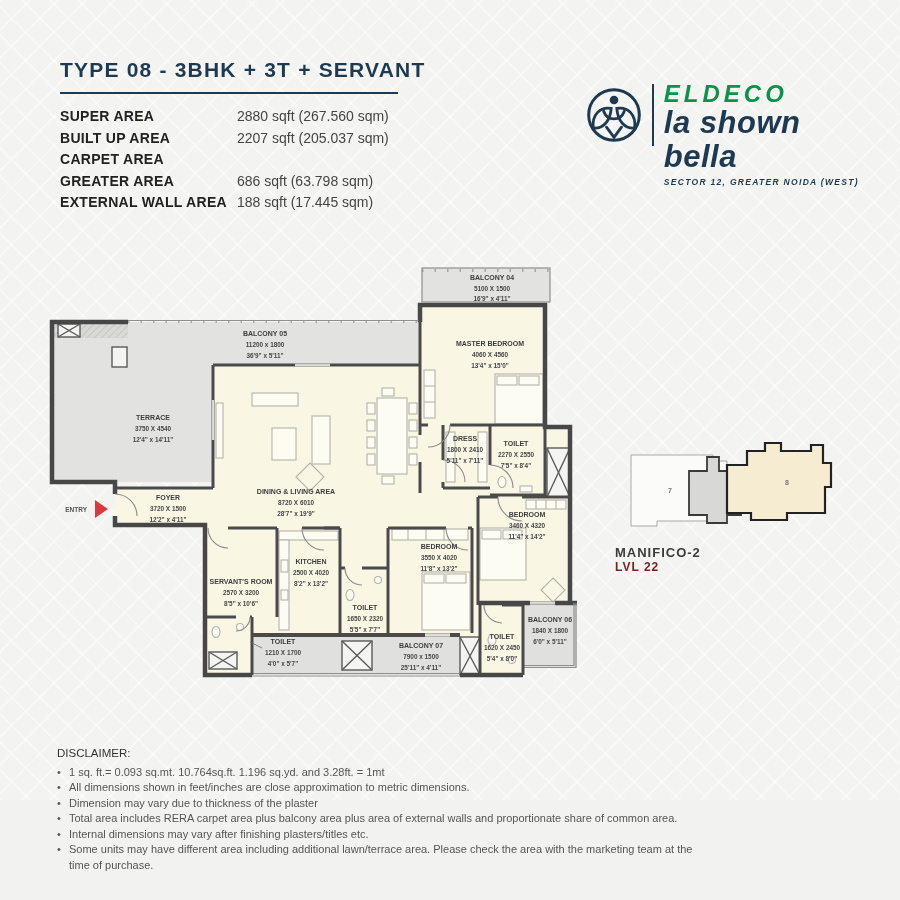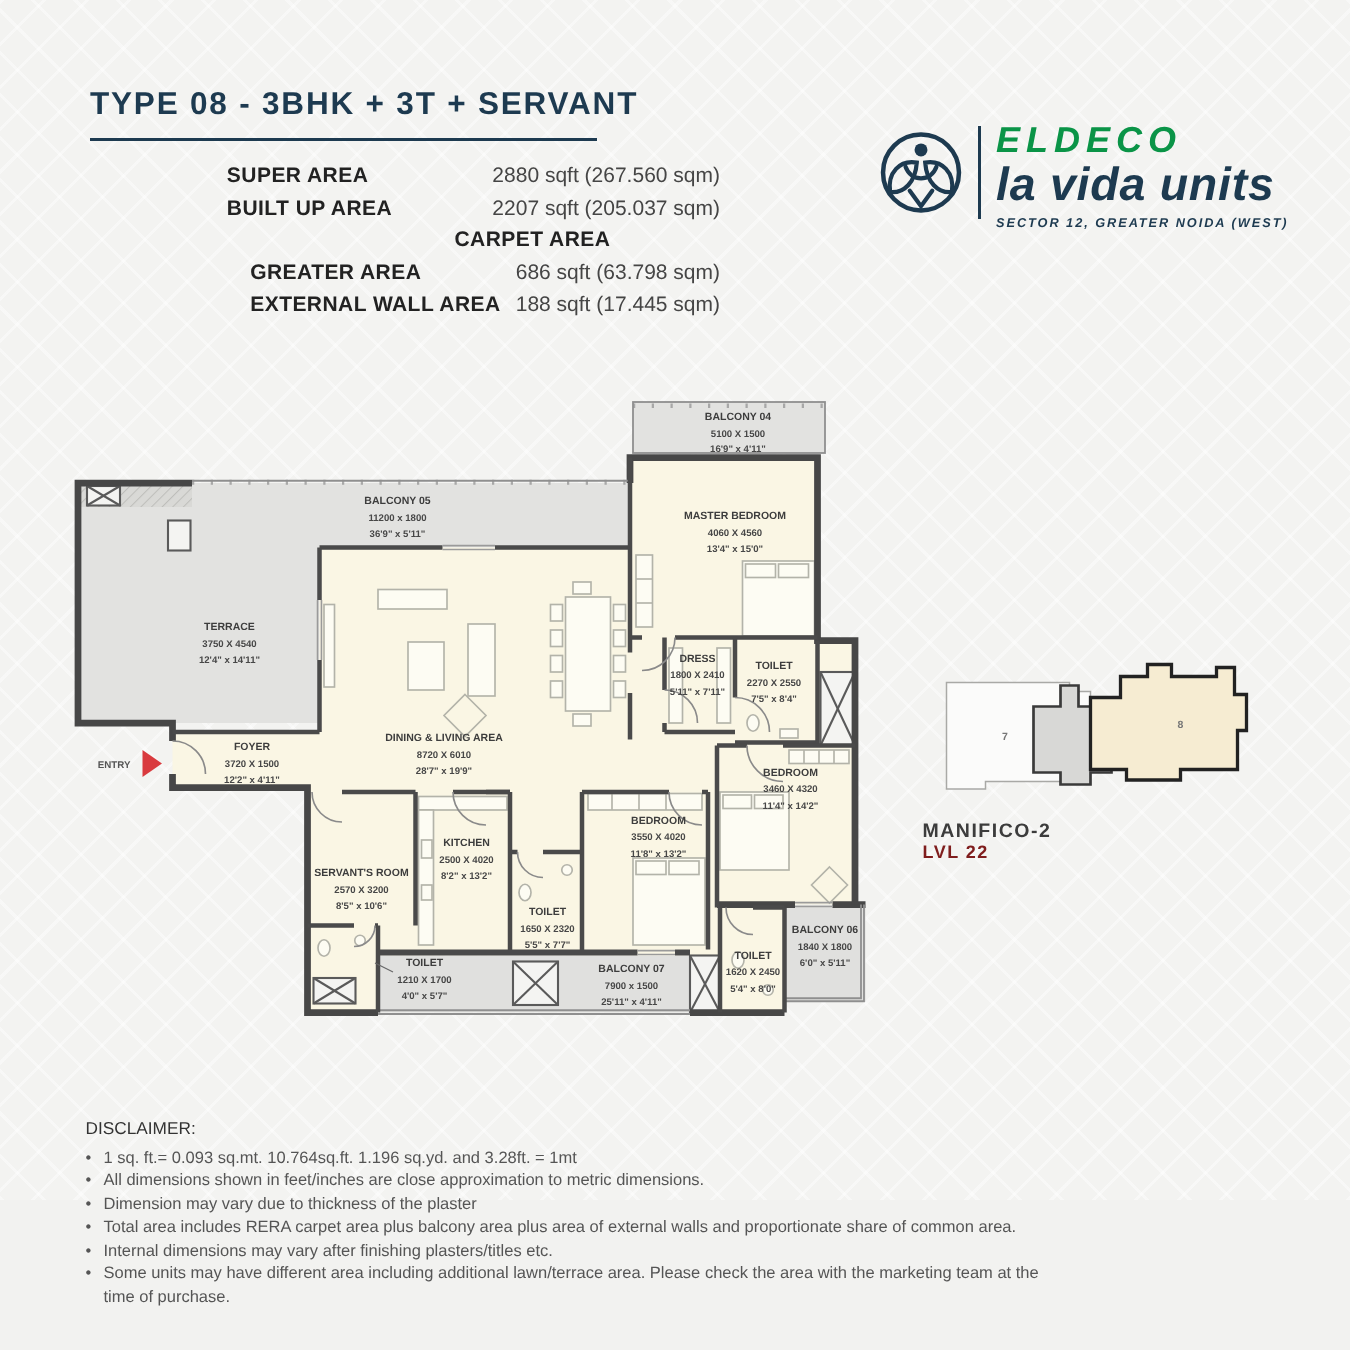--- a/index.html
+++ b/index.html
@@ -12,21 +12,21 @@
       repeating-linear-gradient(-45deg, rgba(255,255,255,.55) 0 2px, transparent 2px 20px),
       repeating-linear-gradient(45deg, rgba(0,0,0,.016) 0 2px, transparent 2px 20px),
       repeating-linear-gradient(-45deg, rgba(0,0,0,.016) 0 2px, transparent 2px 20px);}
   .abs{position:absolute;}
 
   
   .title{left:60px;top:58px;font-size:21px;font-weight:800;letter-spacing:1.2px;
          color:#1d3a50;}
   .title-rule{left:60px;top:92px;width:338px;height:2px;background:#1d3a50;}
   .areas{left:60px;top:106px;width:420px;font-size:14px;line-height:21.5px;}
-  .area-row{display:flex;justify-content:flex-end;}
+  .area-row{display:flex;}
   .area-label{width:177px;font-weight:700;color:#222;letter-spacing:.3px;}
   .area-value{color:#454545;}
 
   
   .logo{left:584px;top:82px;width:280px;height:80px;display:flex;align-items:flex-start;}
   .logo-divider{width:2px;height:62px;background:#1d3a50;margin:2px 10px 0 8px;}
   .logo-text{display:flex;flex-direction:column;font-style:italic;}
   .logo-brand{color:#0a9447;font-size:24px;font-weight:800;letter-spacing:4px;line-height:24px;}
   .logo-name{color:#1d3a50;font-size:31px;font-weight:700;letter-spacing:.5px;line-height:34px;}
   .logo-tag{color:#1d3a50;font-size:8.5px;font-weight:700;letter-spacing:1.3px;margin-top:3px;}
@@ -87,21 +87,21 @@
           <path d="M29,26 C17,24 8,33 10,47 C20,48 28,40 29,26 Z"></path>
           <path d="M35,26 C47,24 56,33 54,47 C44,48 36,40 35,26 Z"></path>
           <path d="M21,29 C25,40 39,40 43,29"></path>
           <path d="M24,46 L32,57 L40,46"></path>
         </g>
       </svg>
     </span>
     <span class="logo-divider"></span>
     <span class="logo-text">
       <span class="logo-brand">ELDECO</span>
-      <span class="logo-name">la vida units</span>
+      <span class="logo-name">la shown bella</span>
       <span class="logo-tag">SECTOR 12, GREATER NOIDA (WEST)</span>
     </span>
   </div>
 
   <svg class="abs" style="left:40px;top:250px" width="560" height="450" viewBox="0 0 560 450">
     <defs>
       <pattern id="hatch" width="5" height="5" patternTransform="rotate(45)" patternUnits="userSpaceOnUse">
         <line x1="0" y1="0" x2="0" y2="5" stroke="#a8a8a4" stroke-width="1.4"></line>
       </pattern>
     </defs>

